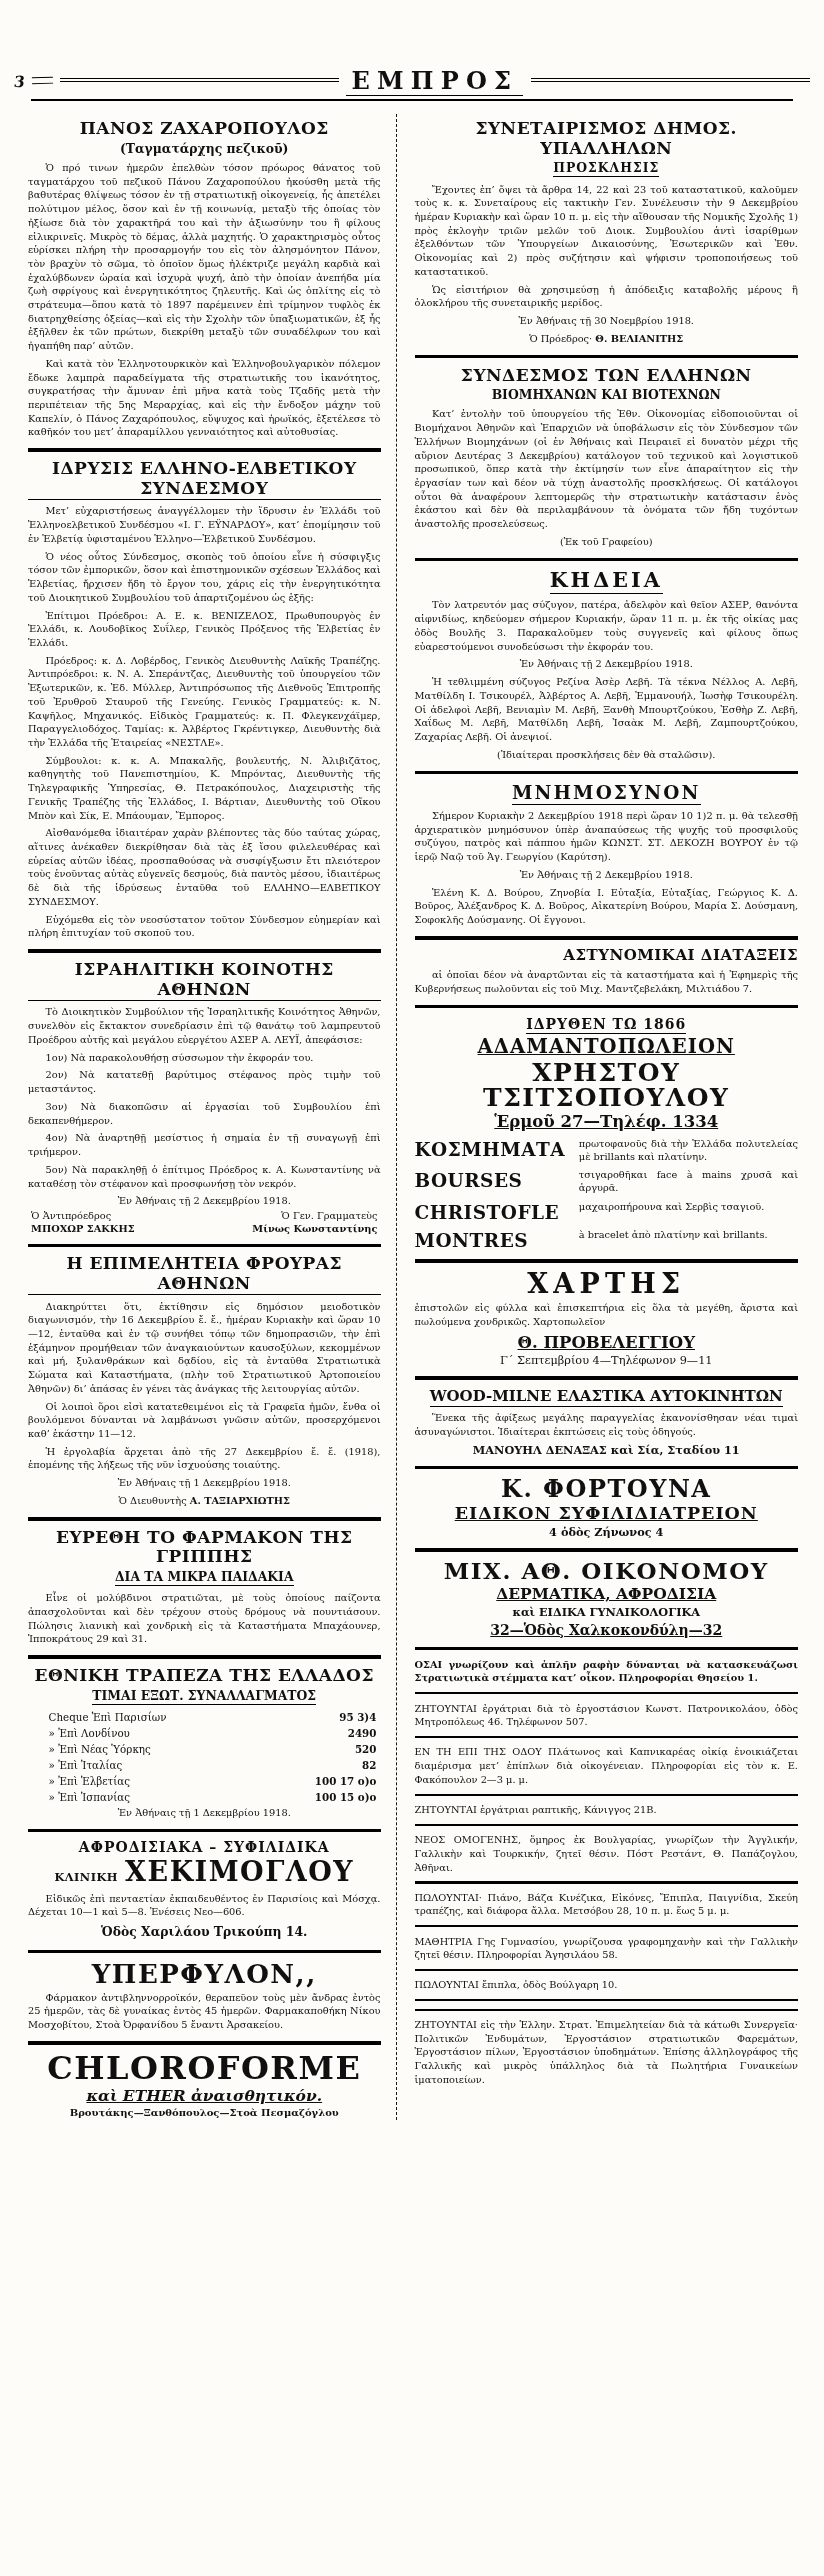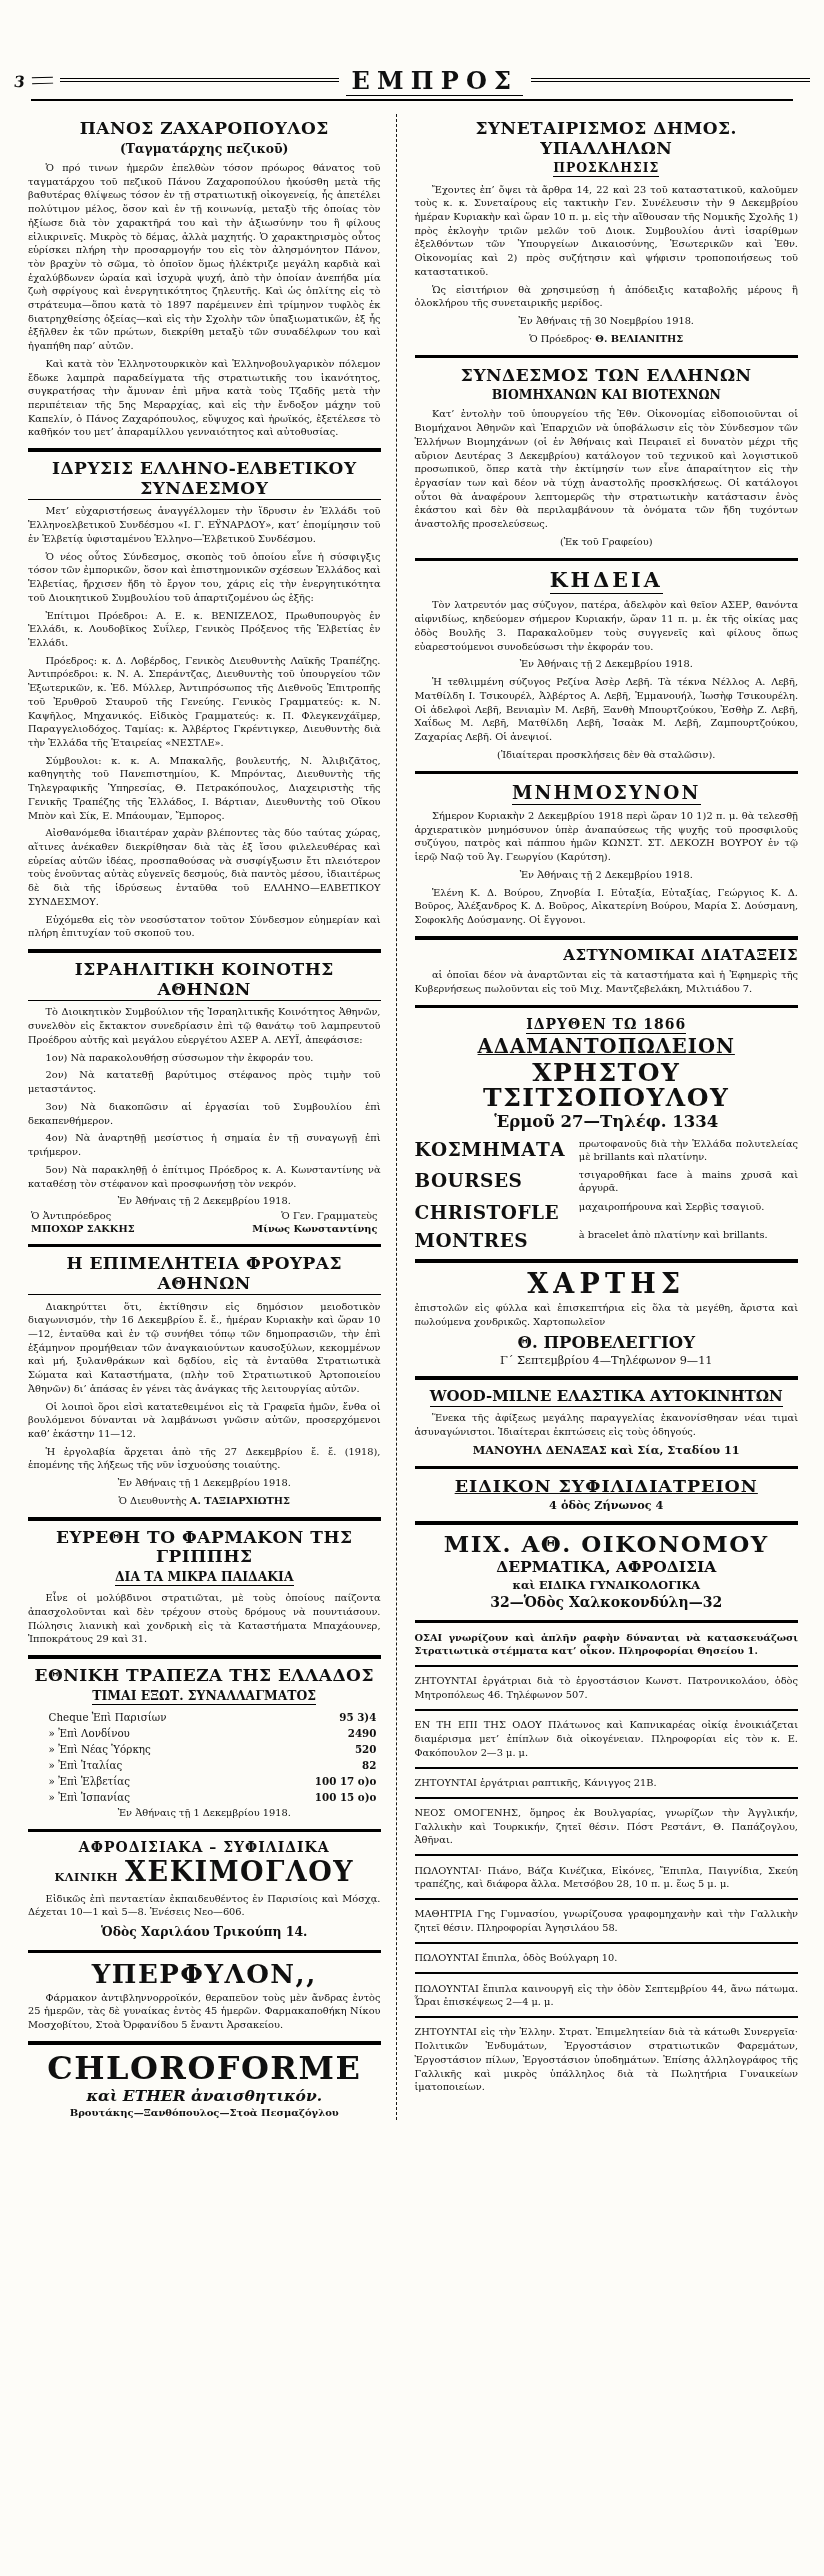--- a/index.html
+++ b/index.html
@@ -34,21 +34,21 @@
   .sig-name{font-weight:bold;}
   .center{text-align:center;text-indent:0;}
   .caps{letter-spacing:1px;}
   
   .bank-row{display:flex;justify-content:space-between;font-size:10.3px;line-height:1.55;padding:0 4.1px 0 20.6px;}
   .bank-row .v{font-weight:bold;}
   
   .ad-kicker{font-size:14px;font-weight:bold;text-align:center;letter-spacing:1px;margin:4.1px 0 1px 0;}
   .ad-huge{font-size:29px;font-weight:bold;text-align:center;letter-spacing:1.5px;margin:2.1px 0;line-height:1;}
   .ad-big{font-size:21.6px;font-weight:bold;text-align:center;letter-spacing:1px;margin:3.1px 0;line-height:1.05;text-decoration:underline;}
-  .ad-med{font-size:15.5px;font-weight:bold;text-align:center;margin:0 0;}
+  .ad-med{font-size:15.5px;font-weight:bold;text-align:center;margin:0 0;text-decoration:underline;}
   .ad-line{font-size:11.3px;font-weight:bold;text-align:center;margin:2.1px 0;}
   .clinic-row{display:flex;align-items:baseline;justify-content:center;gap:7.2px;}
   .clinic-pre{font-size:11.3px;font-weight:bold;letter-spacing:0.5px;}
   .jw-row{display:flex;align-items:flex-start;gap:9.3px;margin:5.2px 0;}
   .jw-name{flex:0 0 155px;font-size:18.5px;font-weight:bold;line-height:1.05;padding-top:3.1px;letter-spacing:0.5px;}
   .jw-desc{flex:1;font-size:9.8px;line-height:1.35;text-align:justify;}
   
   .cls p:first-letter{}
   .cls .lead{font-weight:bold;}
   .smallrule{height:2.1px;background:#000;margin:7.2px 0;}
@@ -285,20 +285,21 @@
 
       <section>
         <div class="ad-med" style="font-size:15px;"><span class="u">WOOD-MILNE ΕΛΑΣΤΙΚΑ ΑΥΤΟΚΙΝΗΤΩΝ</span></div>
         <p>Ἕνεκα τῆς ἀφίξεως μεγάλης παραγγελίας ἐκανονίσθησαν νέαι τιμαὶ ἀσυναγώνιστοι. Ἰδιαίτεραι ἐκπτώσεις εἰς τοὺς ὁδηγούς.</p>
         <div class="ad-line">ΜΑΝΟΥΗΛ ΔΕΝΑΞΑΣ καὶ Σία, Σταδίου 11</div>
       </section>
 
       <div class="bar"></div>
 
       <section>
+        <div class="ad-huge" style="font-size:24px;">Κ. ΦΟΡΤΟΥΝΑ</div>
         <div class="ad-big" style="font-size:17.5px;">ΕΙΔΙΚΟΝ ΣΥΦΙΛΙΔΙΑΤΡΕΙΟΝ</div>
         <div class="ad-line">4 ὁδὸς Ζήνωνος 4</div>
       </section>
 
       <div class="bar"></div>
 
       <section>
         <div class="ad-huge" style="font-size:23px;">ΜΙΧ. ΑΘ. ΟΙΚΟΝΟΜΟΥ</div>
         <div class="ad-med">ΔΕΡΜΑΤΙΚΑ, ΑΦΡΟΔΙΣΙΑ</div>
         <div class="ad-line">καὶ ΕΙΔΙΚΑ ΓΥΝΑΙΚΟΛΟΓΙΚΑ</div>
@@ -317,21 +318,20 @@
         <p class="noind">ΖΗΤΟΥΝΤΑΙ ἐργάτριαι ραπτικῆς, Κάνιγγος 21Β.</p>
         <div class="smallrule"></div>
         <p class="noind">ΝΕΟΣ ΟΜΟΓΕΝΗΣ, ὅμηρος ἐκ Βουλγαρίας, γνωρίζων τὴν Ἀγγλικήν, Γαλλικὴν καὶ Τουρκικήν, ζητεῖ θέσιν. Πόστ Ρεστάντ, Θ. Παπάζογλου, Ἀθῆναι.</p>
         <div class="smallrule"></div>
         <p class="noind">ΠΩΛΟΥΝΤΑΙ· Πιάνο, Βάζα Κινέζικα, Εἰκόνες, Ἔπιπλα, Παιγνίδια, Σκεύη τραπέζης, καὶ διάφορα ἄλλα. Μετσόβου 28, 10 π. μ. ἕως 5 μ. μ.</p>
         <div class="smallrule"></div>
         <p class="noind">ΜΑΘΗΤΡΙΑ Γης Γυμνασίου, γνωρίζουσα γραφομηχανὴν καὶ τὴν Γαλλικὴν ζητεῖ θέσιν. Πληροφορίαι Ἀγησιλάου 58.</p>
         <div class="smallrule"></div>
         <p class="noind">ΠΩΛΟΥΝΤΑΙ ἔπιπλα, ὁδὸς Βούλγαρη 10.</p>
         <div class="smallrule"></div>
-        <p class="noind">ΠΩΛΟΥΝΤΑΙ ἔπιπλα καινουργῆ εἰς τὴν ὁδὸν Σεπτεμβρίου 44, ἄνω πάτωμα. Ὧραι ἐπισκέψεως 2—4 μ. μ.</p>
         <div class="smallrule"></div>
         <p class="noind">ΖΗΤΟΥΝΤΑΙ εἰς τὴν Ἑλλην. Στρατ. Ἐπιμελητείαν διὰ τὰ κάτωθι Συνεργεῖα· Πολιτικῶν Ἐνδυμάτων, Ἐργοστάσιον στρατιωτικῶν Φαρεμάτων, Ἐργοστάσιον πίλων, Ἐργοστάσιον ὑποδημάτων. Ἐπίσης ἀλληλογράφος τῆς Γαλλικῆς καὶ μικρὸς ὑπάλληλος διὰ τὰ Πωλητήρια Γυναικείων ἱματοποιείων.</p>
       </section>
 
     </div>
   </div>
 </div>
 
 
 </body></html>

